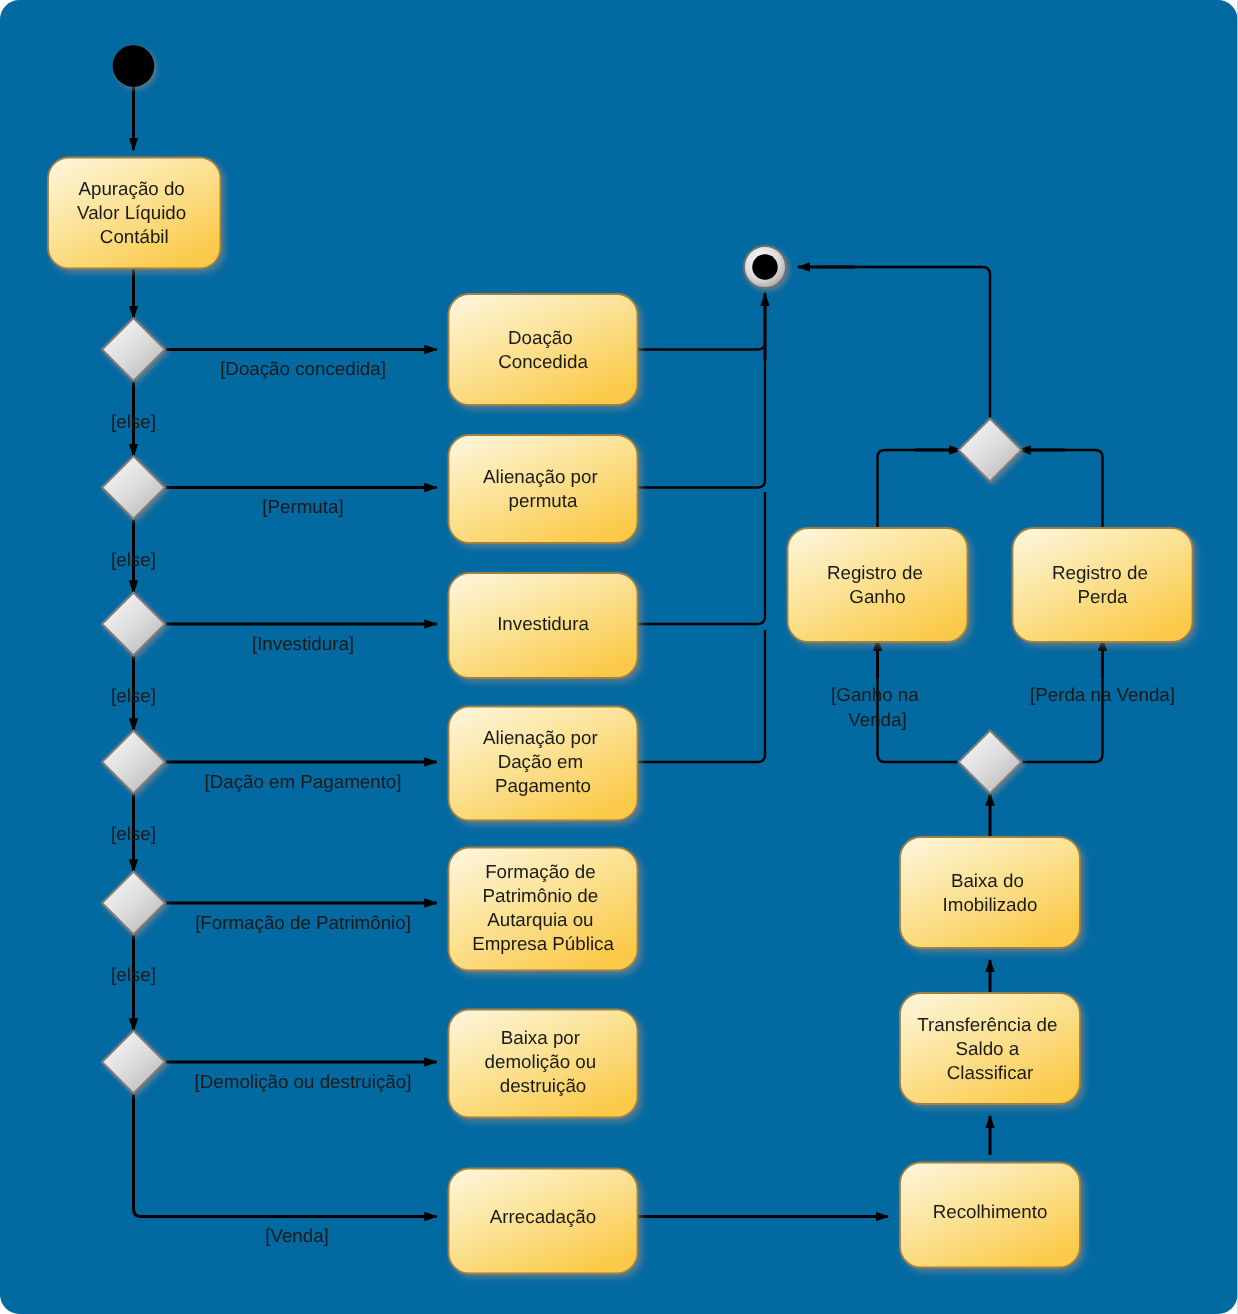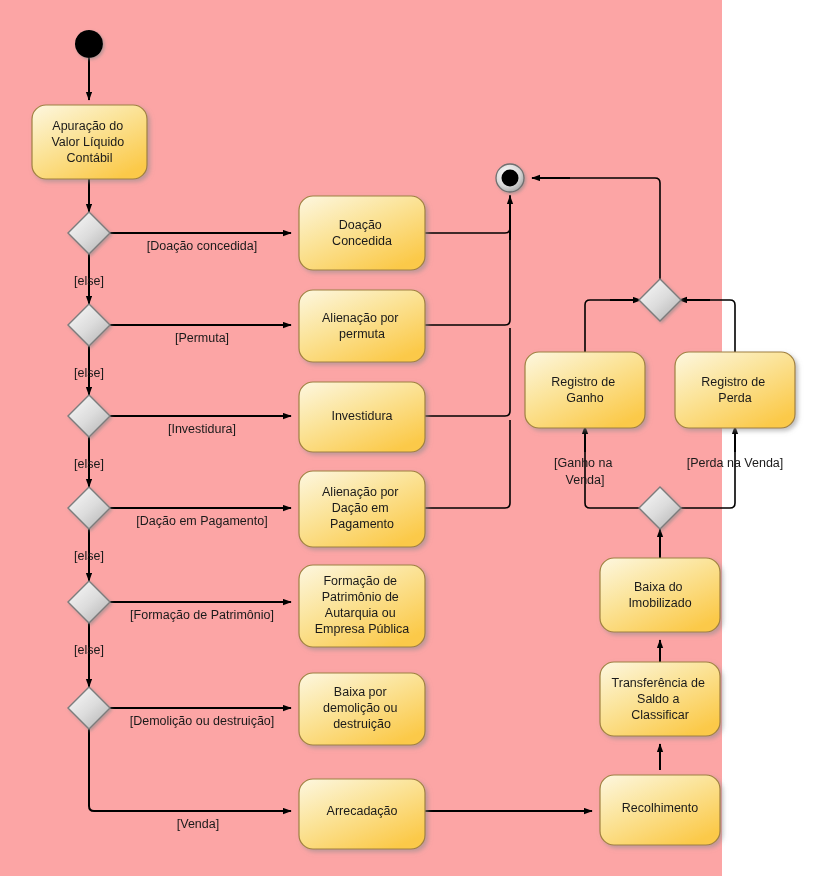--- a/index.html
+++ b/index.html
@@ -8,23 +8,24 @@
     background: #ffffff;
   }
   body {
     width: 825px;
     height: 876px;
     font-family: "Liberation Sans", sans-serif;
     overflow: hidden;
   }
   #diagram-root {
     position: relative;
-    width: 722px;
+    width: 825px;
     height: 876px;
-    background: #fca5a5;
+    background: #0369a1;
+    border-radius: 13px;
   }
   svg#uml-svg {
     display: block;
     width: 825px;
     height: 876px;
   }
   .node-label {
     font-family: "Liberation Sans", sans-serif;
     font-size: 12.5px;
     fill: #1a1a1a;

